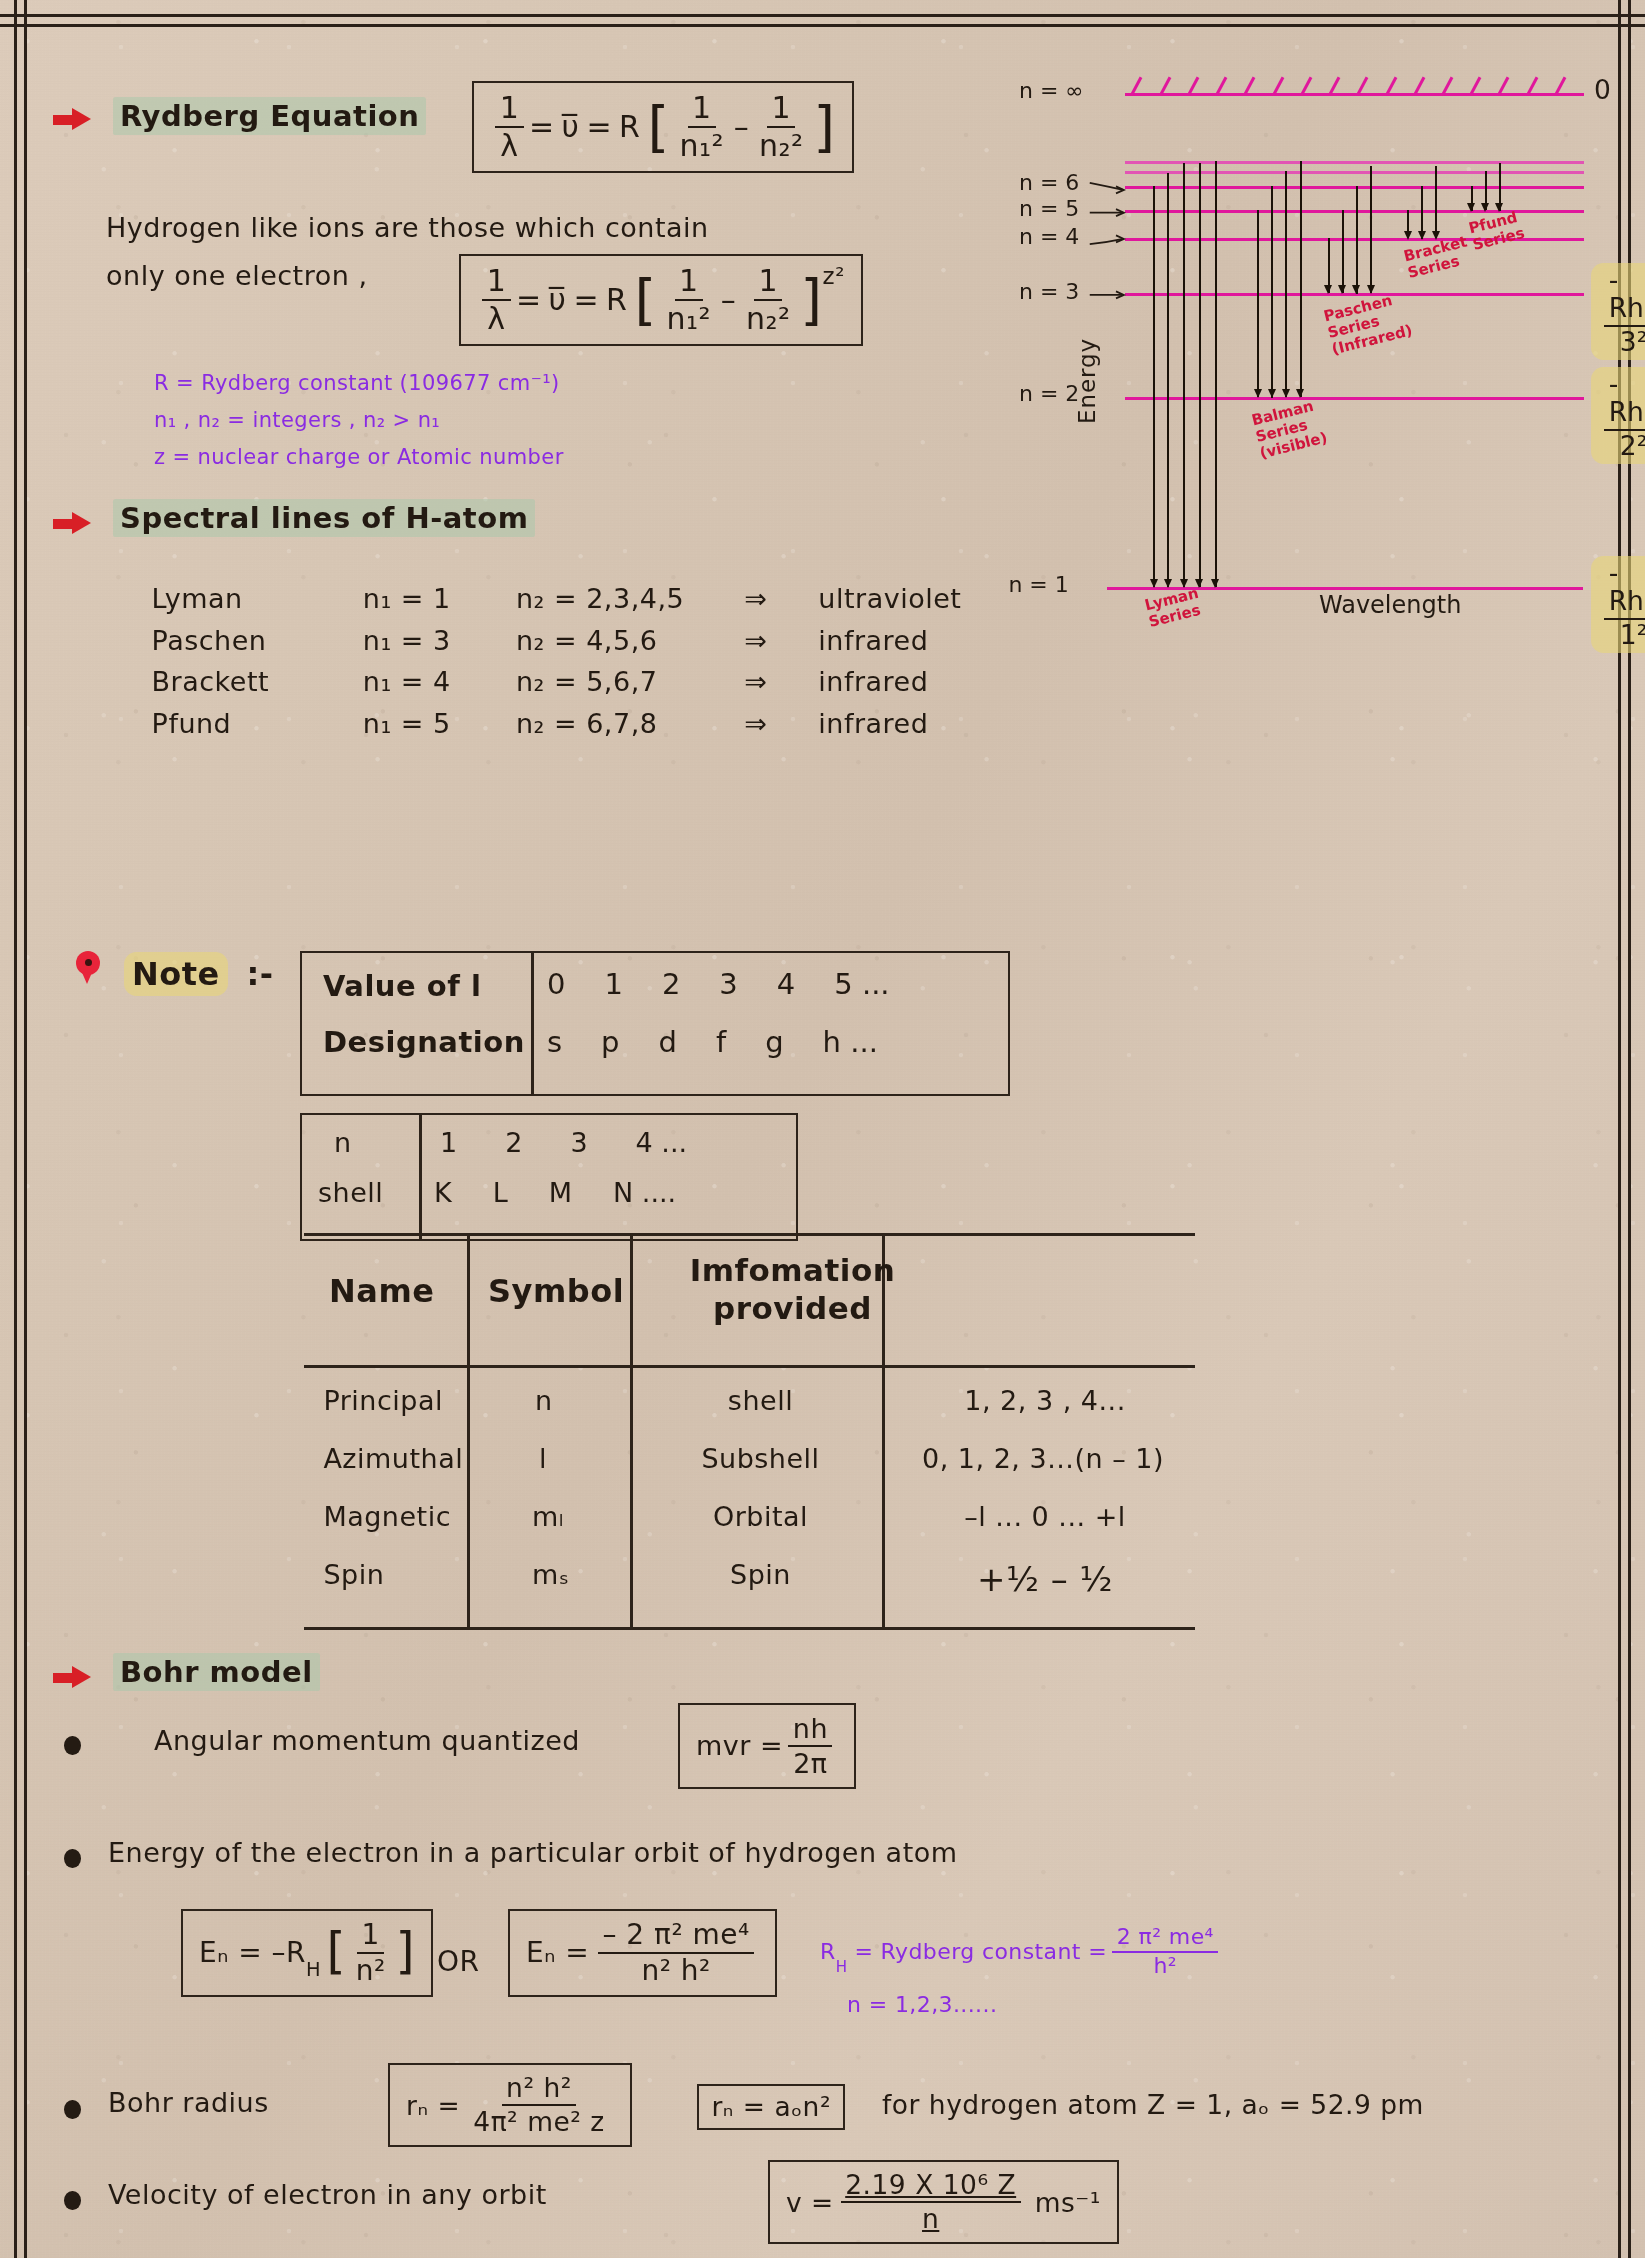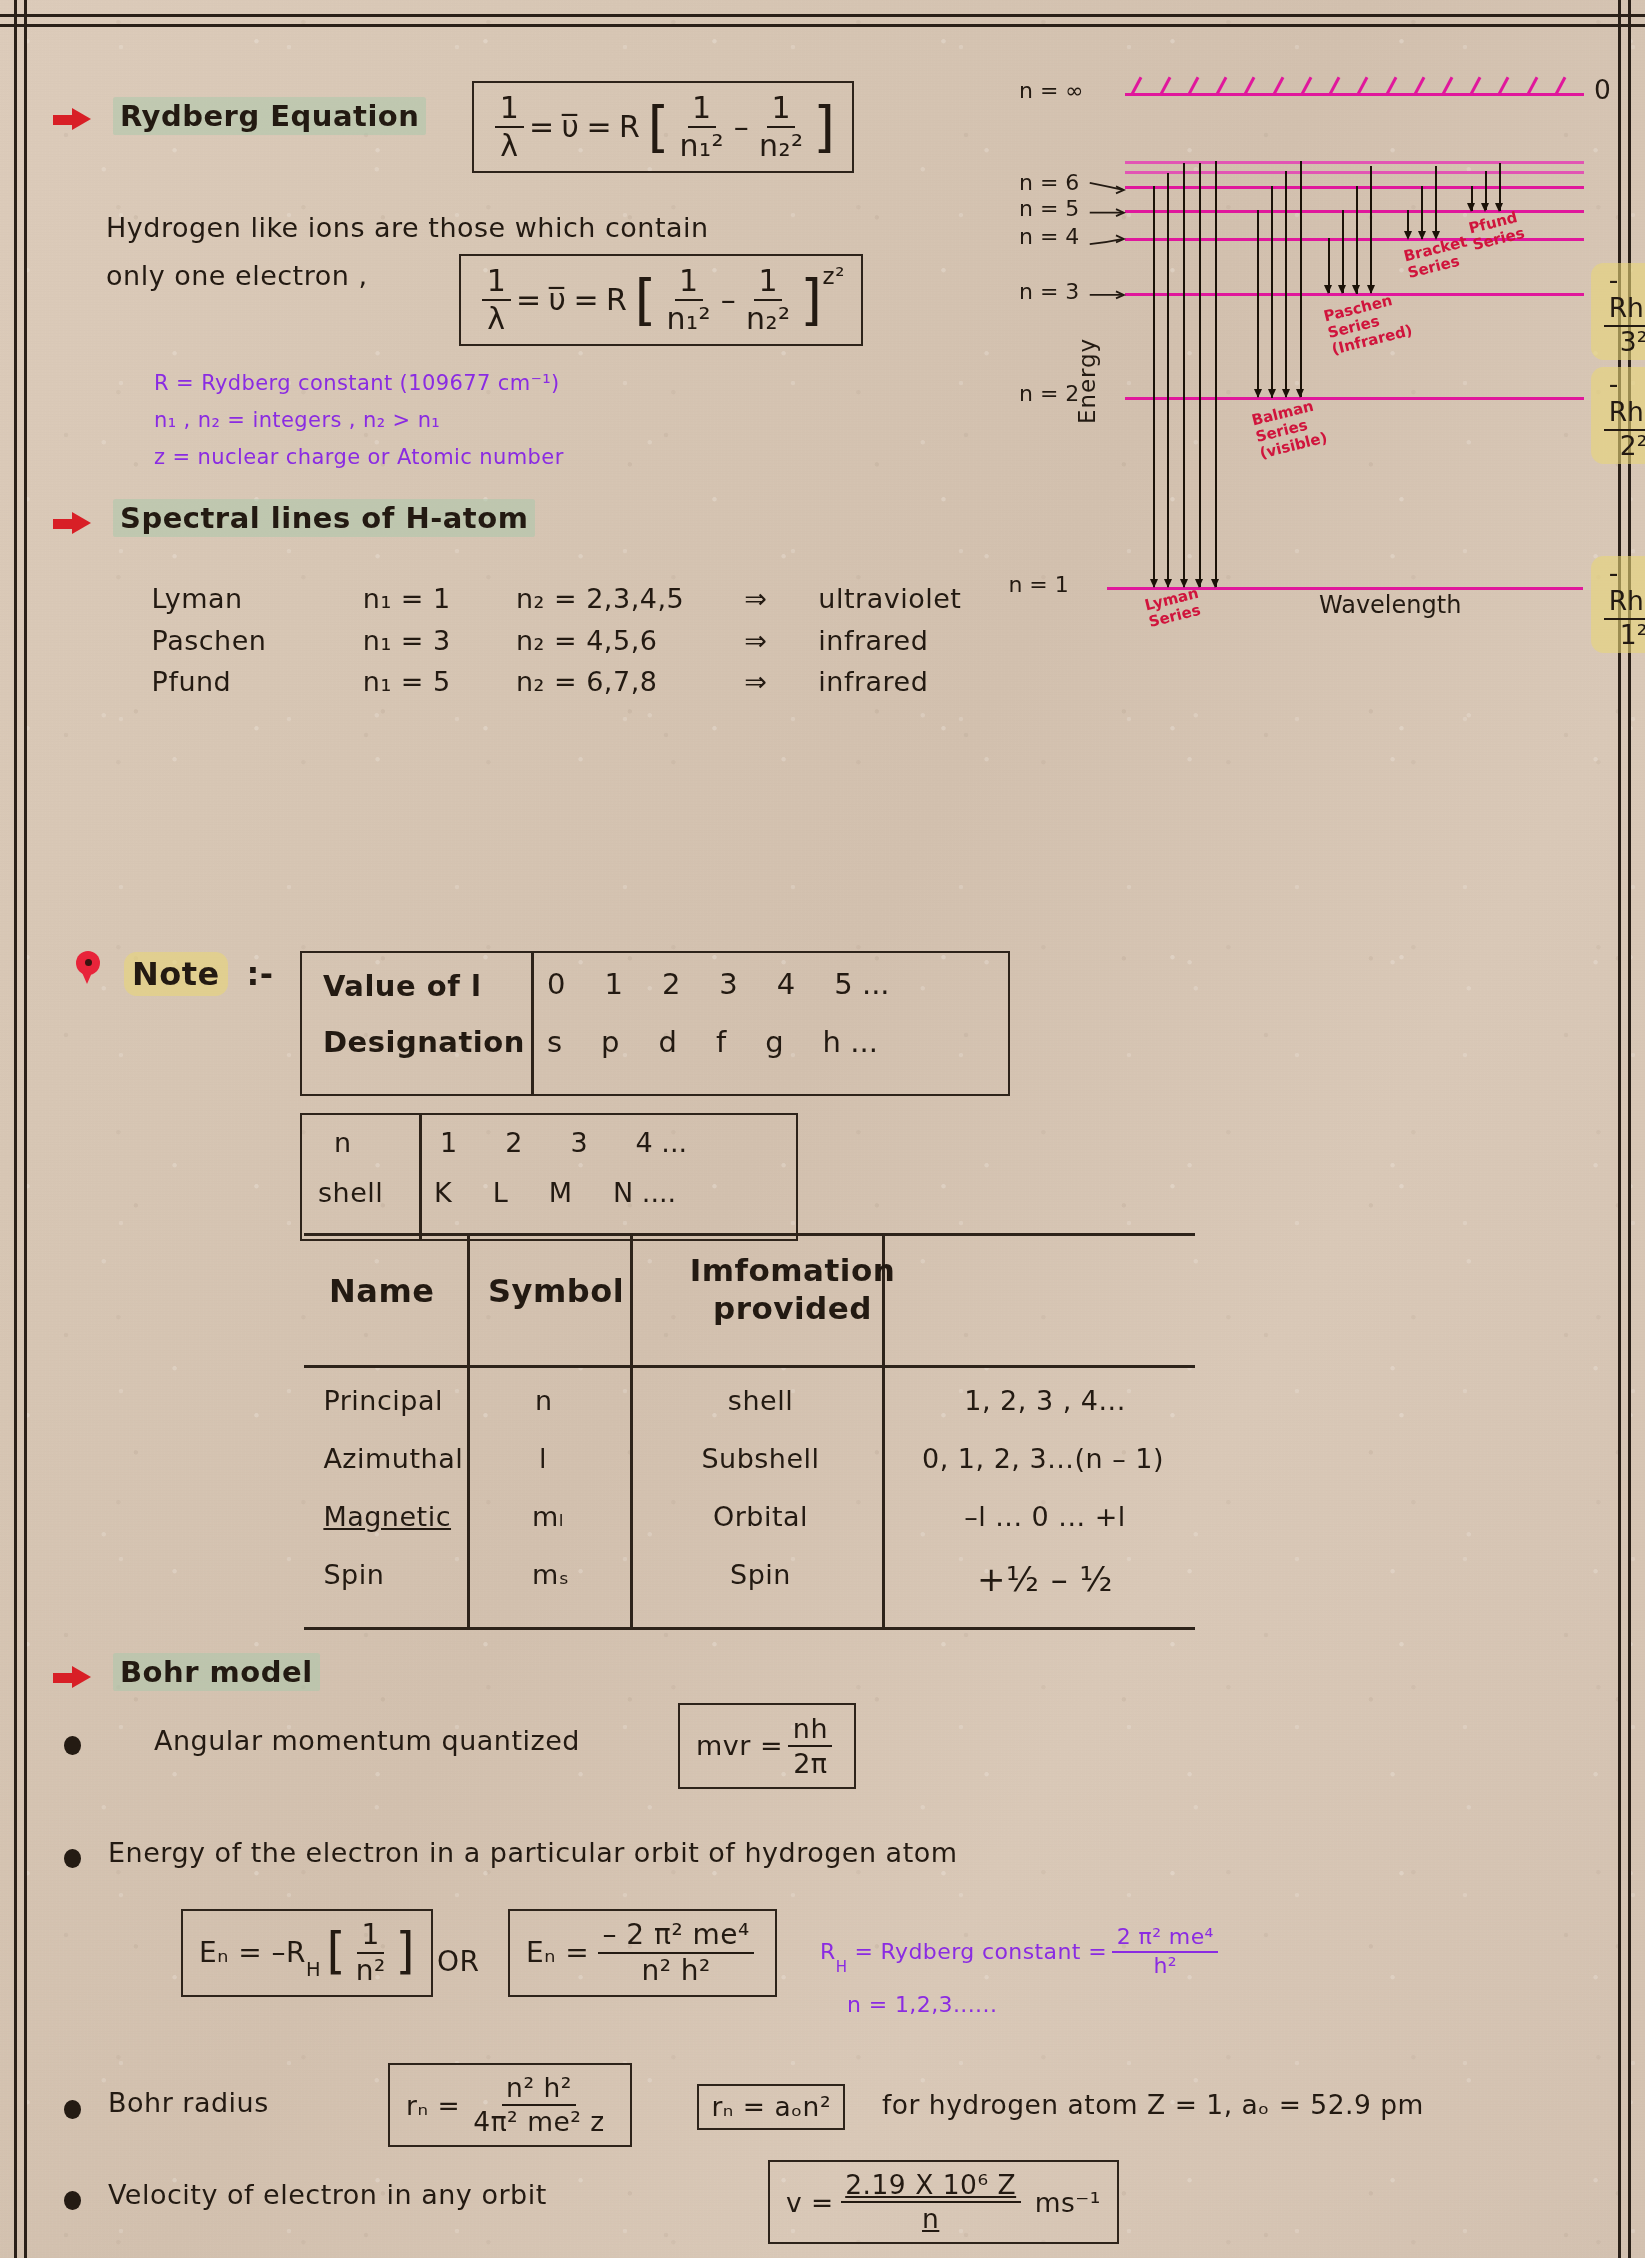--- a/index.html
+++ b/index.html
@@ -181,20 +181,27 @@
       <td>ultraviolet</td>
     </tr>
     <tr>
       <td>Paschen</td>
       <td>n₁ = 3</td>
       <td>n₂ = 4,5,6</td>
       <td>⇒</td>
       <td>infrared</td>
     </tr>
     <tr>
+      <td>Brackett</td>
+      <td>n₁ = 4</td>
+      <td>n₂ = 5,6,7</td>
+      <td>⇒</td>
+      <td>infrared</td>
+    </tr>
+    <tr>
       <td>Pfund</td>
       <td>n₁ = 5</td>
       <td>n₂ = 6,7,8</td>
       <td>⇒</td>
       <td>infrared</td>
     </tr>
   </tbody>
     </table>
 </div>
 
@@ -426,21 +433,21 @@
     <div class="hand" style="position:absolute;left:346px;top:152px;width:221px;text-align:center;font-size:27px;">shell</div>
     <div class="hand" style="position:absolute;left:600px;top:152px;width:282px;text-align:center;font-size:27px;">1, 2, 3 , 4...</div>
   </div>
   <div>
     <div class="hand" style="position:absolute;left:19.4px;top:210px;font-size:27px;">Azimuthal</div>
     <div class="hand" style="position:absolute;left:235px;top:210px;font-size:27px;">l</div>
     <div class="hand" style="position:absolute;left:346px;top:210px;width:221px;text-align:center;font-size:27px;">Subshell</div>
     <div class="hand" style="position:absolute;left:589px;top:210px;width:300px;text-align:center;font-size:27px;">0, 1, 2, 3...(n – 1)</div>
   </div>
   <div>
-    <div class="hand" style="position:absolute;left:19.4px;top:268px;font-size:27px;text-decoration:underline;">Magnetic</div>
+    <div class="hand" style="position:absolute;left:19.4px;top:268px;font-size:27px;">Magnetic</div>
     <div class="hand" style="position:absolute;left:228px;top:268px;font-size:27px;">mₗ</div>
     <div class="hand" style="position:absolute;left:346px;top:268px;width:221px;text-align:center;font-size:27px;">Orbital</div>
     <div class="hand" style="position:absolute;left:600px;top:268px;width:282px;text-align:center;font-size:27px;">–l ... 0 ... +l</div>
   </div>
   <div>
     <div class="hand" style="position:absolute;left:19.4px;top:326px;font-size:27px;">Spin</div>
     <div class="hand" style="position:absolute;left:228px;top:326px;font-size:27px;">mₛ</div>
     <div class="hand" style="position:absolute;left:346px;top:326px;width:221px;text-align:center;font-size:27px;">Spin</div>
     <div class="hand" style="position:absolute;left:600px;top:326px;width:282px;text-align:center;font-size:34px;">+½ – ½</div>
   </div>

